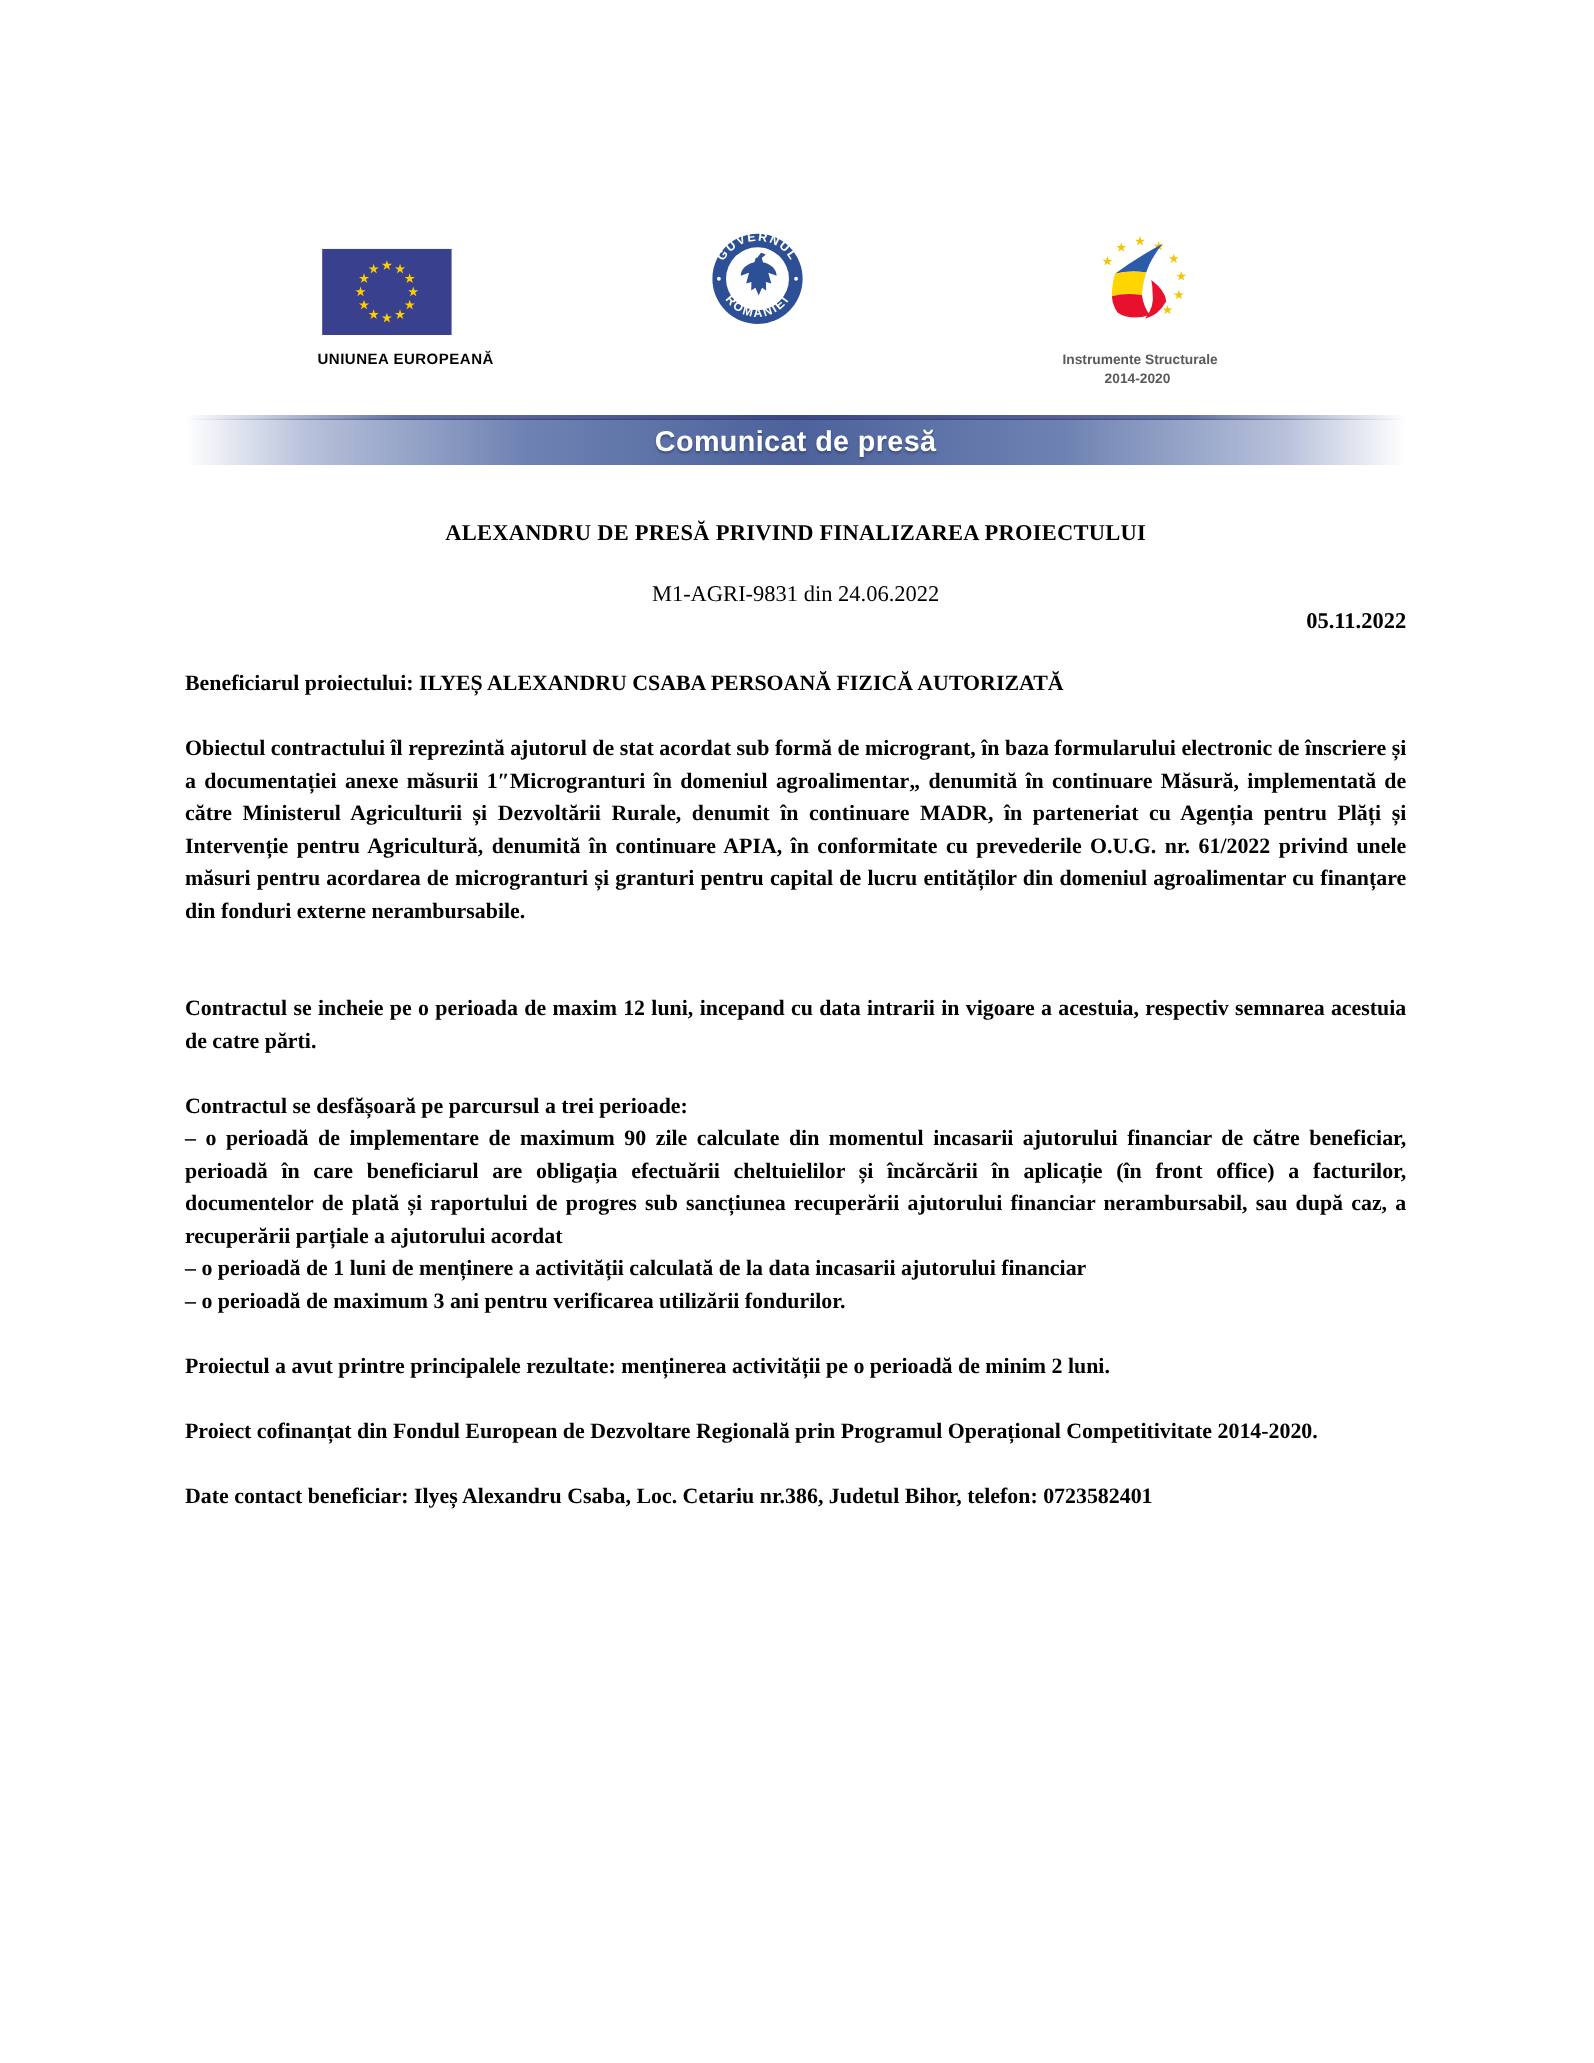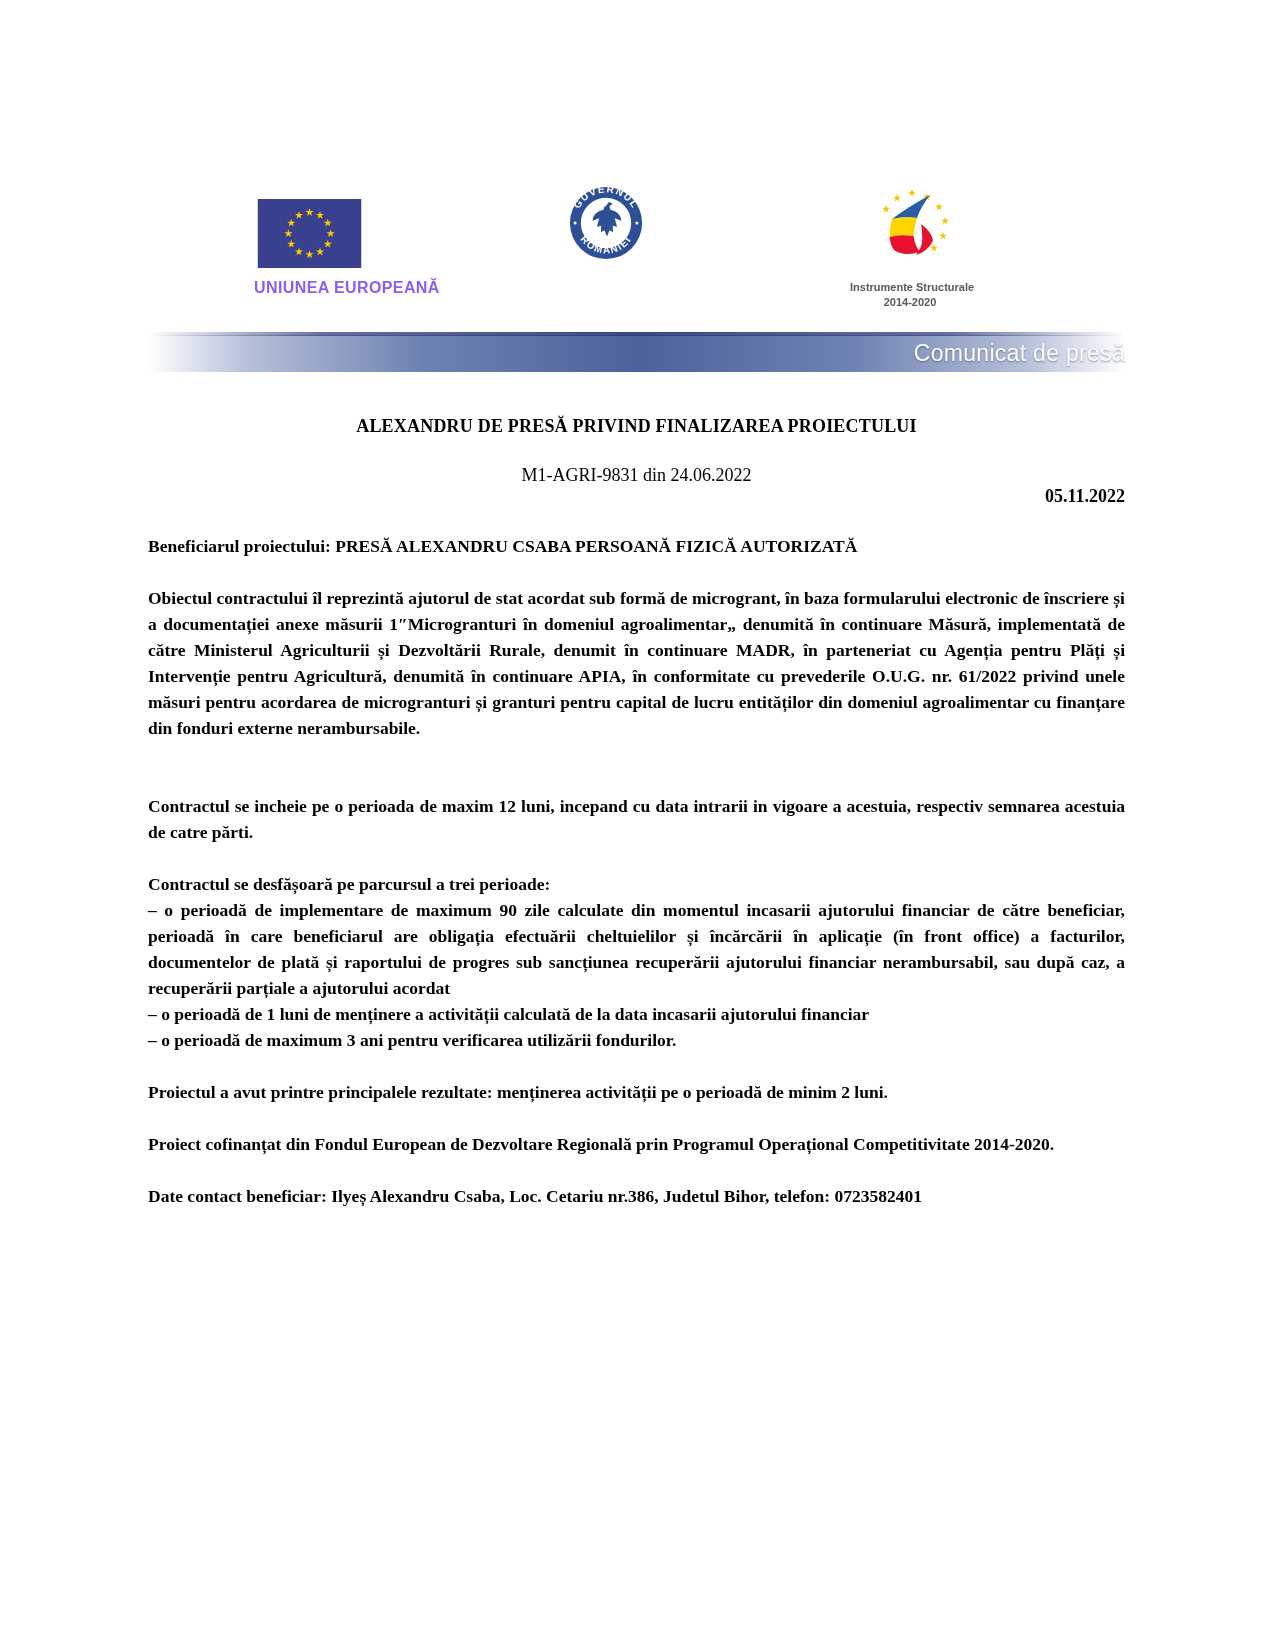--- a/index.html
+++ b/index.html
@@ -13,21 +13,21 @@
   .page { padding:185px 150px 0 148px; }
 
   
   .logos { position:relative; height:118px; }
   .logo-block { position:absolute; text-align:center; }
   .logo-eu { left:106px; top:14px; width:110px; }
   .logo-gov { left:418px; top:0; width:80px; }
   .logo-is { left:702px; top:2px; width:120px; }
   .logo-caption {
     font-family:"Liberation Sans", sans-serif;
-    font-size:16px; font-weight:bold; color:#8b5cf6;
+    font-size:12px; font-weight:bold; color:#000000;
     margin-top:7px; letter-spacing:0.4px; white-space:nowrap;
   }
   .logo-caption-is {
     font-family:"Liberation Sans", sans-serif;
     font-size:11px; font-weight:bold; color:#5a5a5a;
     line-height:13px; margin-top:2px; white-space:nowrap;
   }
 
   
   .banner {
@@ -38,22 +38,22 @@
       #4d629c 50%, #52679f 54%, #6e82b2 72%, #b7c1da 90%, #ffffff 100%);
   }
   .banner::before {
     content:""; position:absolute; left:0; right:0; top:-3px; height:4px;
     background:linear-gradient(90deg,
       rgba(49,63,122,0) 0%, rgba(49,63,122,0.75) 18%,
       rgba(49,63,122,0.95) 50%, rgba(49,63,122,0.75) 82%, rgba(49,63,122,0) 100%);
   }
   .banner-title {
     font-family:"Liberation Sans", sans-serif;
-    font-size:23px; font-weight:normal; color:#ffffff;
-    text-align:right; line-height:37px;
+    font-size:23px; font-weight:bold; color:#ffffff;
+    text-align:center; line-height:37px;
     text-shadow:0 1px 2px rgba(20,30,70,0.45);
     letter-spacing:0.3px;
     margin-top:32px;
   }
 
   
   .doc-title   { margin-top:44px; text-align:center; font-size:18px; font-weight:bold; letter-spacing:0.2px; }
   .doc-subtitle{ margin-top:28px; text-align:center; font-size:18px; font-weight:normal; }
   .doc-date    { text-align:right;  font-size:18px; font-weight:bold; }
 
@@ -145,21 +145,21 @@
   </div>
 
   <div class="banner">
     <div class="banner-title">Comunicat de presă</div>
   </div>
 
   <h1 class="doc-title">ALEXANDRU DE PRESĂ PRIVIND FINALIZAREA PROIECTULUI</h1>
   <h2 class="doc-subtitle">M1-AGRI-9831 din 24.06.2022</h2>
   <div class="doc-date">05.11.2022</div>
 
-  <p class="para">Beneficiarul proiectului: PRESĂ ALEXANDRU CSABA PERSOANĂ FIZICĂ AUTORIZATĂ</p>
+  <p class="para">Beneficiarul proiectului: ILYEȘ ALEXANDRU CSABA PERSOANĂ FIZICĂ AUTORIZATĂ</p>
 
   <p class="para">Obiectul contractului îl reprezintă ajutorul de stat acordat sub formă de microgrant, în baza formularului electronic de înscriere și a documentației anexe măsurii 1″Microgranturi în domeniul agroalimentar„ denumită în continuare Măsură, implementată de către Ministerul Agriculturii și Dezvoltării Rurale, denumit în continuare MADR, în parteneriat cu Agenția pentru Plăți și Intervenție pentru Agricultură, denumită în continuare APIA, în conformitate cu prevederile O.U.G. nr. 61/2022 privind unele măsuri pentru acordarea de microgranturi și granturi pentru capital de lucru entităților din domeniul agroalimentar cu finanțare din fonduri externe nerambursabile.</p>
 
   <p class="para para-gap-large">Contractul se incheie pe o perioada de maxim 12 luni, incepand cu data intrarii in vigoare a acestuia, respectiv semnarea acestuia de catre părti.</p>
 
   <p class="para">Contractul se desfășoară pe parcursul a trei perioade:</p>
   <div class="periods-list">
     <p class="para para-tight">– o perioadă de implementare de maximum 90 zile calculate din momentul incasarii ajutorului financiar de către beneficiar, perioadă în care beneficiarul are obligația efectuării cheltuielilor și încărcării în aplicație (în front office) a facturilor, documentelor de plată și raportului de progres sub sancțiunea recuperării ajutorului financiar nerambursabil, sau după caz, a recuperării parțiale a ajutorului acordat</p>
     <p class="para para-tight">– o perioadă de 1 luni de menținere a activității calculată de la data incasarii ajutorului financiar</p>
     <p class="para para-tight">– o perioadă de maximum 3 ani pentru verificarea utilizării fondurilor.</p>

